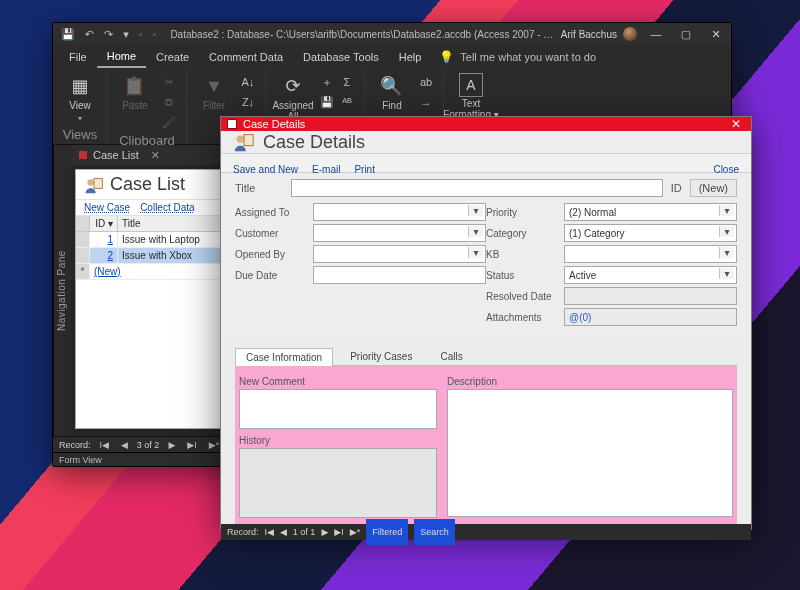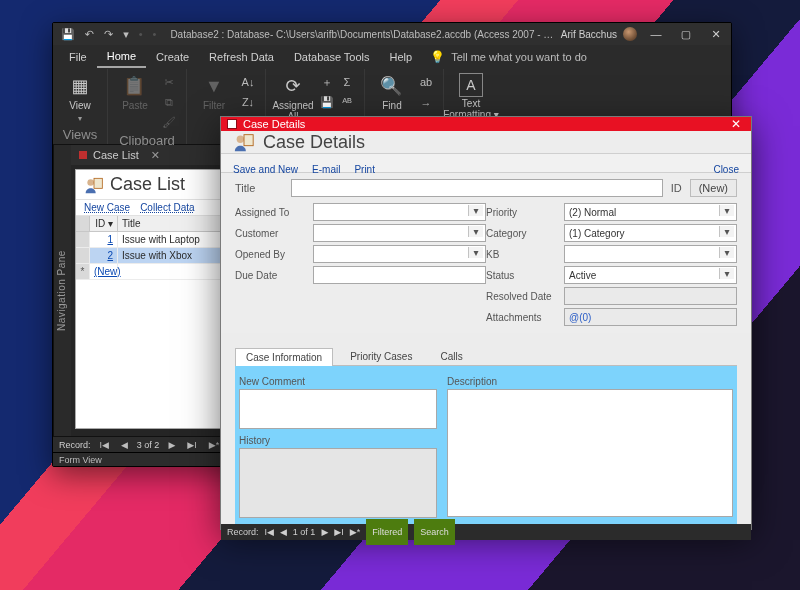--- a/index.html
+++ b/index.html
@@ -115,33 +115,33 @@
     flex: 1; height: 18px; border: 1px solid #a8a8a8; background: #fff; position: relative; display: flex; align-items: center; padding: 0 4px; font-size: 10px; color: #333;
   }
   .combo::after { content: "▾"; position: absolute; right: 2px; top: 1px; width: 14px; text-align: center; color: #555; background: #f3f3f3; border-left: 1px solid #c3c3c3; }
   .ro { background: #eaeaea; }
   .att { color: #2a5dc7; }
 
   .tabs { margin: 14px 14px 0 14px; }
   .tabstrip { display: flex; gap: 6px; border-bottom: 1px solid #bdbdbd; }
   .tab { padding: 3px 10px; font-size: 10px; color: #444; border: 1px solid transparent; border-bottom: none; }
   .tab.active { background: #fff; border-color: #bdbdbd; position: relative; top: 1px; }
-  .tab-body { background: #7dd3fc; padding: 6px 4px 4px 4px; }
+  .tab-body { background: #f9a8d4; padding: 6px 4px 4px 4px; }
 
   .tb-cols { display: flex; gap: 10px; }
   .ncbox, .descbox, .histbox {
     border: 1px solid #a8a8a8; background: #fff; resize: none; font: inherit; padding: 2px; color: #333;
   }
   .seclabel { font-size: 10px; color: #555; margin: 4px 0 2px 0; }
   .ncbox { width: 198px; height: 40px; }
   .histbox { width: 198px; height: 70px; background: #e5e5e5; }
   .descbox { width: 286px; height: 128px; }
 
   .d-status { height: 16px; background: #2b2b2b; color: #cfcfcf; font-size: 9px; display: flex; align-items: center; gap: 6px; padding: 0 6px; margin-top: auto; }
-  .d-status .pill { background: #4d7c0f; padding: 8px 6px; color: #ddd; }
+  .d-status .pill { background: #1d4ed8; padding: 8px 6px; color: #ddd; }
 
   svg { display: block; }
 </style>
 </head>
 <body>
 
 <div class="desktop-bg"></div>
 
 <div class="access">
 
@@ -163,21 +163,21 @@
       <div>—</div>
       <div>▢</div>
       <div>✕</div>
     </div>
   </div>
 
   <div class="ribtabs">
     <div class="ribtab">File</div>
     <div class="ribtab active">Home</div>
     <div class="ribtab">Create</div>
-    <div class="ribtab">Refresh Data</div>
+    <div class="ribtab">Comment Data</div>
     <div class="ribtab">Database Tools</div>
     <div class="ribtab">Help</div>
     <div class="tellme">
       <span class="bulb">💡</span>
       <span>Tell me what you want to do</span>
     </div>
   </div>
 
   <div class="ribbon">
     <div class="group">

